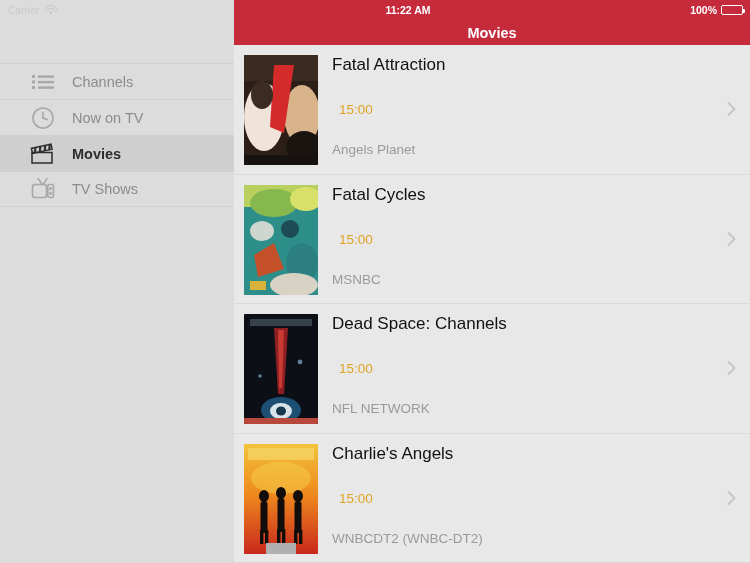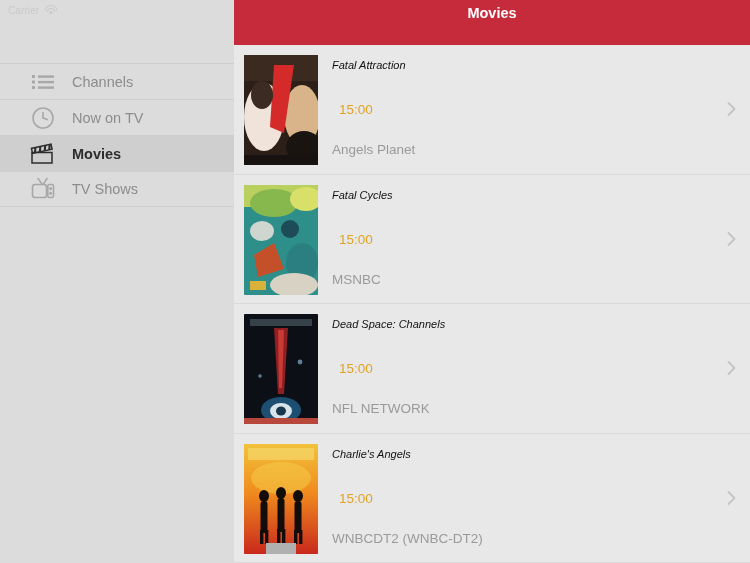--- a/index.html
+++ b/index.html
@@ -101,21 +101,21 @@
   .thumb {
     width:74px; height:110px; margin:10px 0 0 10px;
     flex:0 0 74px; background:#b8b8b8; overflow:hidden;
     position:relative; border-radius:1px;
   }
   .thumb canvas, .thumb .art { width:100%; height:100%; display:block; }
   .row-text {
     flex:1; padding:11px 40px 0 14px; height:100%;
     display:flex; flex-direction:column;
   }
-  .row-title { font-size:11px; color:#111111; line-height:18px;font-style:italic; }
+  .row-title { font-size:17px; color:#111111; line-height:18px; }
   .row-time  { font-size:13.5px; color:#e0a325; margin-top:28px;margin-left:7px; }
   .row-chan  { font-size:13.5px; color:#9a9a9a; margin-top:25px; }
   .chevron {
     position:absolute; right:14px; top:50%;
     transform:translateY(-50%);
     width:9px; height:15px;
   }
   .chevron svg { display:block; }
 </style>
 </head>
@@ -193,20 +193,29 @@
         <span class="nav-label">TV Shows</span>
       </div>
 
 
     </div>
   </div>
 
   <div class="main">
 
     <div class="navbar">
+      <div class="status-row">
+        <span class="status-time">11:22 AM</span>
+        <span class="status-right">
+          <span class="battery-pct">100%</span>
+          <span class="battery">
+            <span class="battery-fill"></span>
+          </span>
+        </span>
+      </div>
       <div class="navbar-title">Movies</div>
     </div>
 
     <div class="list">
 
       <div class="row">
         <div class="thumb">
           <svg class="art" viewBox="0 0 74 110" preserveAspectRatio="none">
             <rect width="74" height="110" fill="#2b1f18"></rect>
             <rect y="0" width="74" height="26" fill="#3a2a20"></rect>

